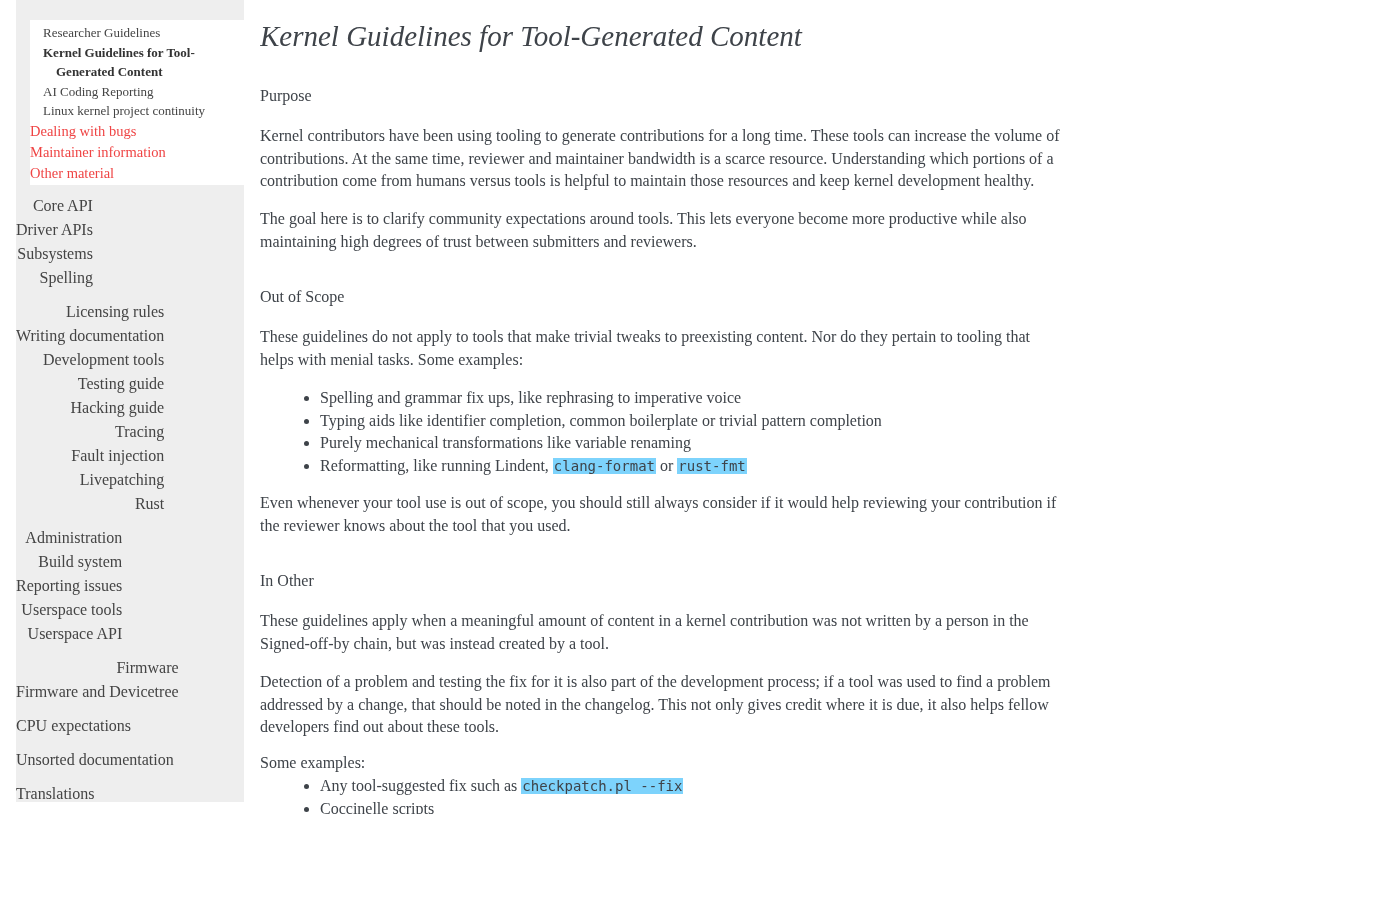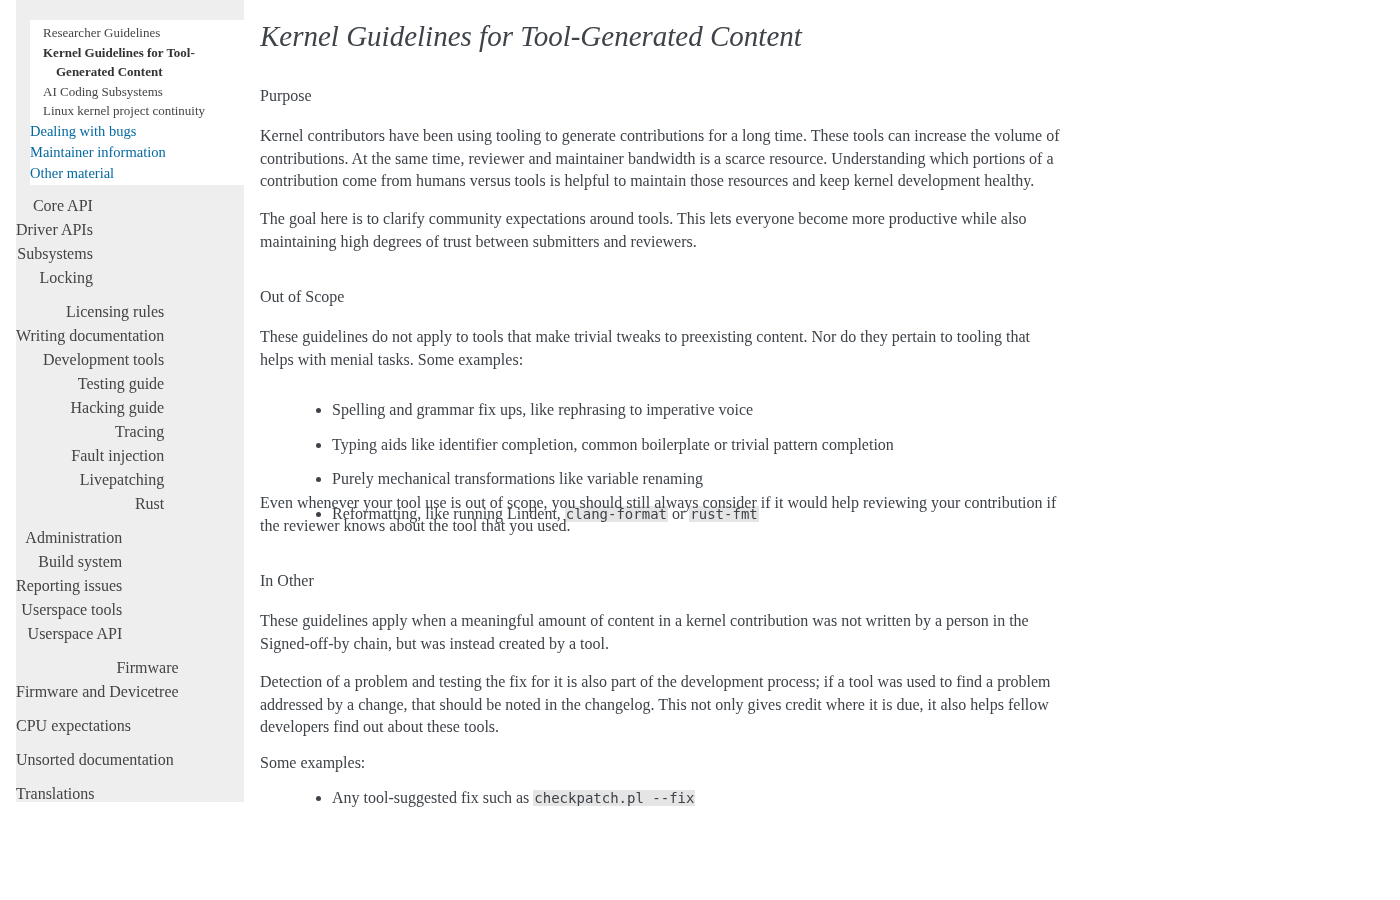--- a/index.html
+++ b/index.html
@@ -8,57 +8,57 @@
 
   
   .sidebar { position: absolute; left: 16px; top: 0; width: 228px; height: 802px;
              background: #EEEEEE; overflow: hidden; }
   .sidebar .sub-box { position: absolute; left: 14px; top: 20px; width: 214px; height: 165px;
                       background: #fff; overflow: hidden; }
   .sub-box .clipped { position: absolute; left: 13px; top: -12px; font-size: 13px; color: #444; line-height: 19px; }
   .sub-box .lvl3 { position: absolute; left: 13px; font-size: 13px; line-height: 19px; color: #444; white-space: nowrap; }
   .sub-box .lvl3.current { font-weight: bold; color: #333; white-space: normal; width: 185px; text-indent: 0; }
   .sub-box .lvl3.current .wrap2 { display: block; padding-left: 13px; }
-  .sub-box .lvl2 { position: absolute; left: 0; font-size: 14.5px; line-height: 21px; color: #0369a1; white-space: nowrap; text-align: center; }
+  .sub-box .lvl2 { position: absolute; left: 0; font-size: 14.5px; line-height: 21px; color: #ef4444; white-space: nowrap; text-align: center; }
 
   .toc-group { position: absolute; left: 0; text-align: right; }
   .toc-item { font-size: 16px; line-height: 24px; color: #444; white-space: nowrap; cursor: pointer; }
 
   
   .main { position: absolute; left: 260px; top: 0; width: 805px; height: 814px; overflow: hidden; }
   h1 { position: absolute; left: 0; top: 16px; margin: 0; font-size: 29px; font-weight: normal; line-height: 40px; white-space: nowrap; font-style: italic; }
   h2 { position: absolute; left: 0; margin: 0; font-size: 16px; font-weight: normal; line-height: 32px; white-space: nowrap; }
   p { position: absolute; left: 0; margin: 0; width: 805px; font-size: 16px; line-height: 22.6px; }
   ul { position: absolute; left: 0; margin: 0; padding-left: 60px; width: 745px; font-size: 16px; line-height: 22.6px; list-style: disc; }
-  ul li { margin: 12px; }
-  code { font-family: "DejaVu Sans Mono", "Liberation Mono", monospace; font-size: 14px; background: #e5e5e5; padding: 0 1px; }
+  ul li { margin: 0; }
+  code { font-family: "DejaVu Sans Mono", "Liberation Mono", monospace; font-size: 14px; background: #7dd3fc; padding: 0 1px; }
 </style>
 </head>
 <body>
 
 <nav class="sidebar">
   <div class="sub-box">
     <div class="clipped">&nbsp;</div>
     <div class="lvl3" style="top:3px">Researcher Guidelines</div>
     <div class="lvl3 current" style="top:23px">
       <span>Kernel Guidelines for Tool-</span>
       <span class="wrap2">Generated Content</span>
     </div>
-    <div class="lvl3" style="top:62px">AI Coding Subsystems</div>
+    <div class="lvl3" style="top:62px">AI Coding Reporting</div>
     <div class="lvl3" style="top:81px">Linux kernel project continuity</div>
     <div class="lvl2" style="top:101px">Dealing with bugs</div>
     <div class="lvl2" style="top:122px">Maintainer information</div>
     <div class="lvl2" style="top:143px">Other material</div>
   </div>
 
   <div class="toc-group" style="top:194px">
     <div class="toc-item">Core API</div>
     <div class="toc-item">Driver APIs</div>
     <div class="toc-item">Subsystems</div>
-    <div class="toc-item">Locking</div>
+    <div class="toc-item">Spelling</div>
   </div>
 
   <div class="toc-group" style="top:300px">
     <div class="toc-item">Licensing rules</div>
     <div class="toc-item">Writing documentation</div>
     <div class="toc-item">Development tools</div>
     <div class="toc-item">Testing guide</div>
     <div class="toc-item">Hacking guide</div>
     <div class="toc-item">Tracing</div>
     <div class="toc-item">Fault injection</div>

